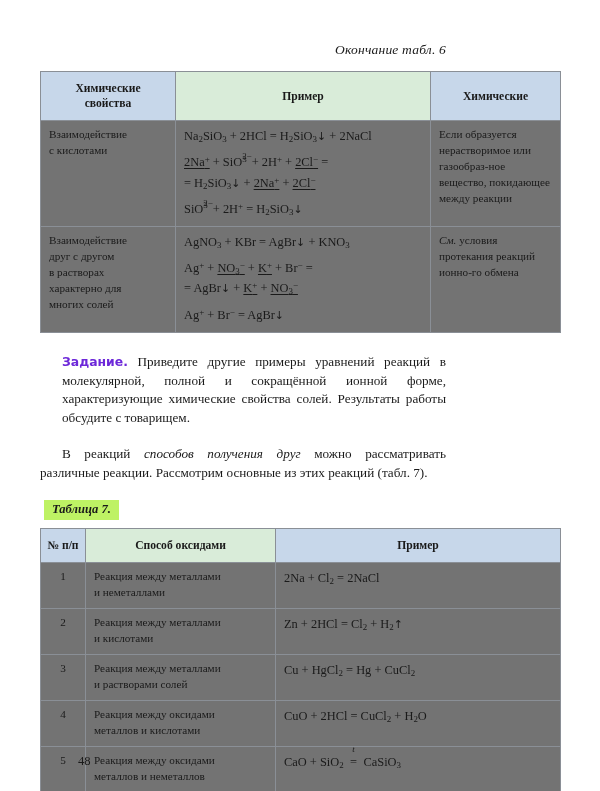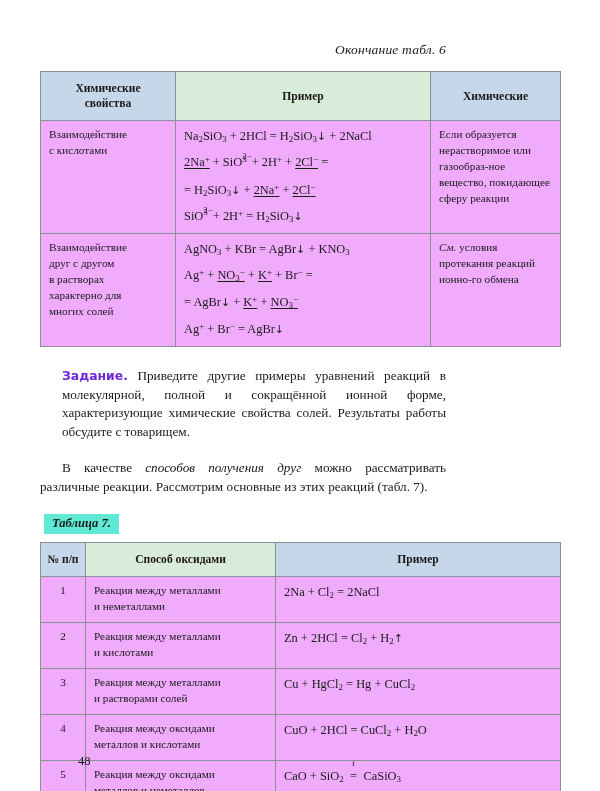--- a/index.html
+++ b/index.html
@@ -34,21 +34,21 @@
     padding-right: 2px;
     letter-spacing: .2px;
   }
 
   
   table.tbl {
     border-collapse: collapse;
     width: 520px;
     table-layout: fixed;
     margin-top: 13px;
-    background: #f0abfc;
+    background: #737373;
   }
   table.tbl td, table.tbl th {
     border: 1px solid #8a8f96;
     vertical-align: top;
     padding: 6px 8px 7px 8px;
     font-size: 11.2px;
     line-height: 1.42;
   }
   table.tbl th {
     text-align: center;
@@ -64,21 +64,21 @@
   .cell-text { white-space: pre-line; }
 
   
   .eq {
     font-family: "Liberation Serif", "DejaVu Serif", serif;
     font-size: 12.4px;
     line-height: 1.55;
     white-space: nowrap;
   }
   .eq + .eq { margin-top: 7px; }
-  .eq.tight + .eq.tight { margin-top: 8px; }
+  .eq.tight + .eq.tight { margin-top: 1px; }
   sub { font-size: 72%; line-height: 0; vertical-align: -0.28em; }
   sup { font-size: 72%; line-height: 0; vertical-align: 0.48em; }
   .u { text-decoration: underline; text-underline-offset: 1.5px; }
   
   .sb { display: inline-block; position: relative; width: .52em; height: 1em; vertical-align: baseline; }
   .sb i { position: absolute; left: 0; font-style: normal; font-size: 72%; }
   .sb i.top { top: -.42em; }
   .sb i.bot { bottom: -.02em; }
   .arrow { font-family: "DejaVu Sans", sans-serif; font-size: 11px; }
   .tcond { position: relative; display: inline-block; width: 1.1em; text-align: center; }
@@ -112,21 +112,21 @@
 
   
   .caption-row {
     margin-top: 18px;
     display: flex;
     align-items: center;
     gap: 9px;
     padding-left: 4px;
   }
   .cap-badge {
-    background: #5eead4;
+    background: #bef264;
     font-style: italic;
     font-weight: bold;
     font-size: 12.6px;
     padding: 2px 8px 3px 8px;
     white-space: nowrap;
   }
   .cap-title {
     font-weight: bold;
     font-size: 12.4px;
     white-space: nowrap;
@@ -165,21 +165,21 @@
     <tbody>
       <tr>
         <td class="cell-text">Взаимодействие
 с кислотами</td>
         <td>
           <div class="eq">Na<sub>2</sub>SiO<sub>3</sub> + 2HCl = H<sub>2</sub>SiO<sub>3</sub><span class="arrow">↓</span> + 2NaCl</div>
           <div class="eq tight"><span class="u">2Na<sup>+</sup></span> + SiO<span class="sb"><i class="top">2−</i><i class="bot">3</i></span> + 2H<sup>+</sup> + <span class="u">2Cl<sup>−</sup></span> =</div>
           <div class="eq tight">= H<sub>2</sub>SiO<sub>3</sub><span class="arrow">↓</span> + <span class="u">2Na<sup>+</sup></span> + <span class="u">2Cl<sup>−</sup></span></div>
           <div class="eq">SiO<span class="sb"><i class="top">2−</i><i class="bot">3</i></span> + 2H<sup>+</sup> = H<sub>2</sub>SiO<sub>3</sub><span class="arrow">↓</span></div>
         </td>
-        <td>Если образуется нерастворимое или газообраз-ное вещество, покидающее сферу реакции</td>
+        <td>Если образуется нерастворимое или газообраз-ное вещество, покидающее между реакции</td>
       </tr>
       <tr>
         <td class="cell-text">Взаимодействие
 друг с другом
 в растворах
 характерно для
 многих солей</td>
         <td>
           <div class="eq">AgNO<sub>3</sub> + KBr = AgBr<span class="arrow">↓</span> + KNO<sub>3</sub></div>
           <div class="eq tight">Ag<sup>+</sup> + <span class="u">NO<sub>3</sub><sup>−</sup></span> + <span class="u">K<sup>+</sup></span> + Br<sup>−</sup> =</div>
@@ -189,21 +189,21 @@
         <td><i>См.</i><span> условия протекания реакций ионно-го обмена</span></td>
       </tr>
     </tbody>
   </table>
 
   <div class="task-block">
     <p class="para"><span class="task-label">Задание.</span><span> Приведите другие примеры уравнений реакций в молекулярной, полной и сокращённой ионной форме, характеризующие химические свойства солей. Результаты работы обсудите с товарищем.</span></p>
   </div>
 
   <div class="intro-block">
-    <p class="para"><span>В качестве </span><span class="ital">способов получения друг</span><span> можно рассматривать различные реакции. Рассмотрим основные из этих реакций (табл. 7).</span></p>
+    <p class="para"><span>В реакций </span><span class="ital">способов получения друг</span><span> можно рассматривать различные реакции. Рассмотрим основные из этих реакций (табл. 7).</span></p>
   </div>
 
   <div class="caption-row">
     <span class="cap-badge">Таблица 7.</span>
   </div>
 
   <table class="tbl" style="margin-top:8px">
     <colgroup>
         <col style="width:45px">
         <col style="width:190px">

